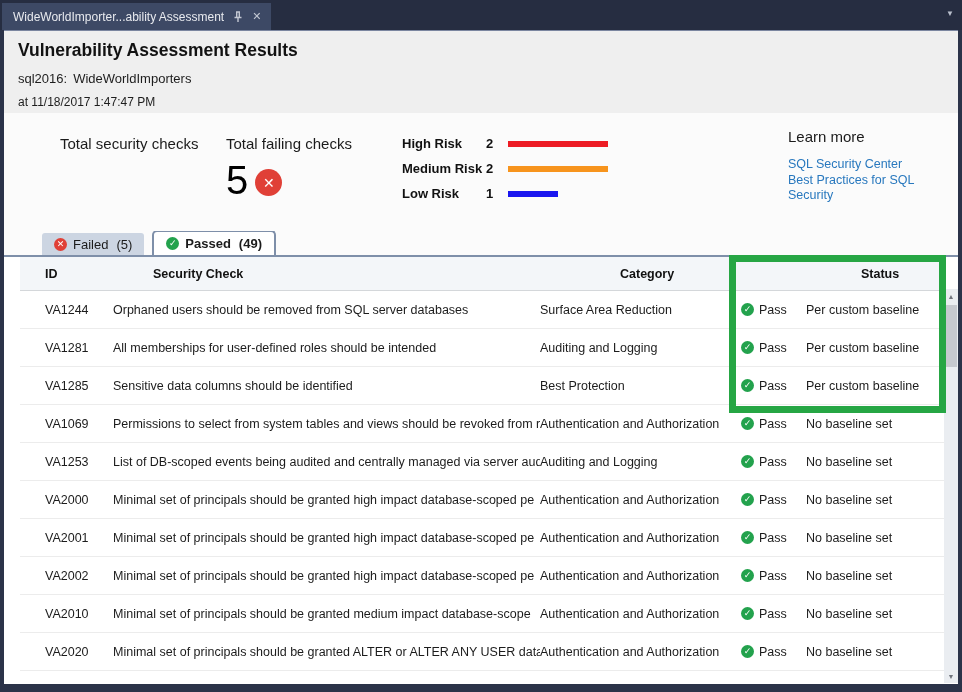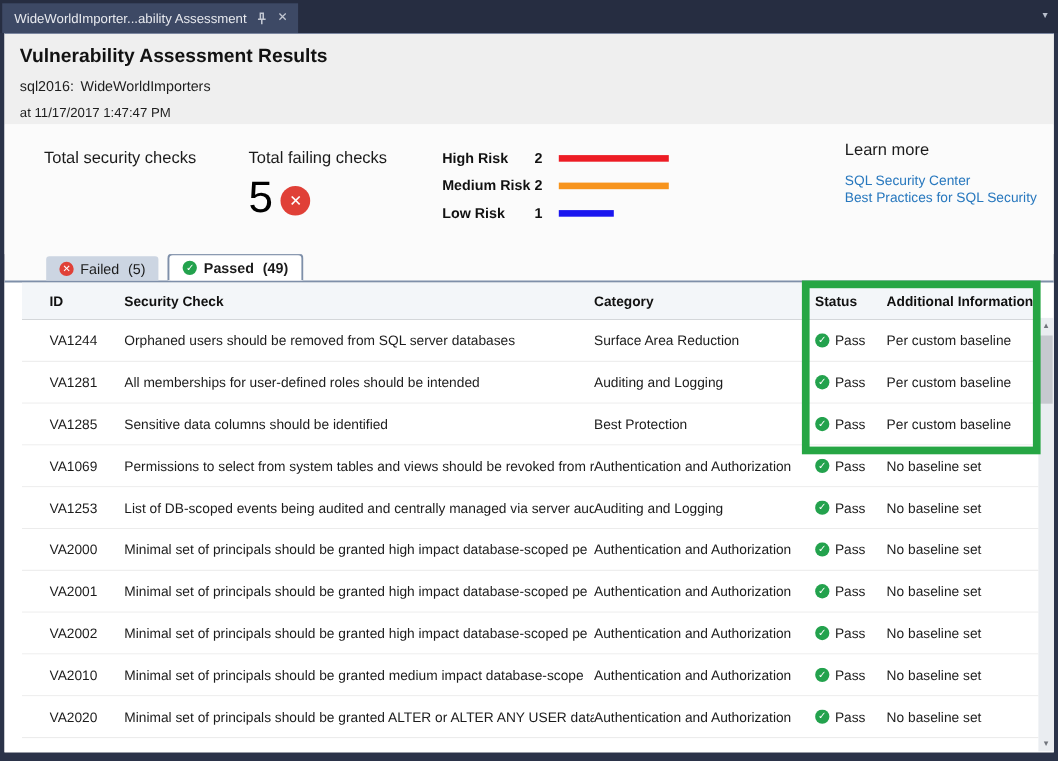--- a/index.html
+++ b/index.html
@@ -25,53 +25,53 @@
   .page-title { font-size:17.5px; font-weight:bold; color:#121212; margin-top:2px; }
   .server-line { margin-top:10px; font-size:13px; color:#1d1d1d; }
   .server-line .db { margin-left:6px; }
   .time-line { margin-top:9px; font-size:12px; color:#1d1d1d; }
 
   
   .summary { height:118px; background:#fbfbfb; position:relative; }
   .sum-label { font-size:15px; color:#1b1b1b; }
   .sum-value-row { display:flex; align-items:center; gap:8px; margin-top:6px; }
   .sum-value { font-size:40px; font-weight:300; color:#000; letter-spacing:-1px; }
-  .block-total { position:absolute; left:36px; top:22px; }
+  .block-total { position:absolute; left:56px; top:22px; }
   .block-failing { position:absolute; left:222px; top:22px; }
   .fail-big { width:27px; height:27px; border-radius:50%; background:#e04037; color:#fff;
               display:flex; align-items:center; justify-content:center; font-size:14px; font-weight:bold; margin-top:4px; }
 
   .legend { position:absolute; left:398px; top:18px; }
   .legend-row { display:flex; align-items:center; height:25px; }
   .legend-label { width:84px; font-size:13px; font-weight:bold; color:#111; }
   .legend-count { width:22px; font-size:13px; font-weight:bold; color:#111; }
   .bar { height:6px; display:inline-block; }
 
-  .learn { position:absolute; left:764px; top:15px; }
+  .learn { position:absolute; left:784px; top:15px; }
   .learn-title { font-size:15px; color:#1b1b1b; }
   .learn a { display:block; font-size:12.5px; color:#2878be; text-decoration:none; line-height:15.5px; }
   .learn a:first-of-type { margin-top:12px; }
 
   
   .tabs-row { height:26px; display:flex; align-items:flex-end; border-bottom:2px solid #7e8fa9; padding-left:38px; }
   .tab { display:flex; align-items:center; gap:6px; padding:0 12px; font-size:13px; color:#1b1b1b; cursor:pointer; }
   .tab-failed { height:22px; background:#ccd5e2; border-radius:3px 3px 0 0; }
   .tab-passed { height:25px; background:#ffffff; border:2px solid #7e8fa9; border-bottom:none;
                 border-radius:5px 5px 0 0; font-weight:bold; margin-left:8px; }
   .mini-circle { width:13px; height:13px; border-radius:50%; color:#fff; font-size:9px; line-height:13px;
                  text-align:center; flex:0 0 13px; }
   .mini-red { background:#e04037; }
   .mini-green { background:#23a24d; }
   .tab-count { margin-left:2px; }
 
   
   .table-section { flex:1; background:#ffffff; position:relative; }
   .table-wrap { margin-left:16px; width:924px; }
   .t-grid { display:grid; grid-template-columns:68px 427px 201px 65px 1fr; padding-left:25px; align-items:center; }
-  .t-header { height:34px; background:#f3f6f9; border-bottom:1px solid #d4d7da; font-size:12.5px; font-weight:bold; color:#111; }
+  .t-header { height:34px; background:#f3f6f9; border-bottom:1px solid #d4d7da; font-size:12.5px; font-weight:bold; color:#111;gap:40px; }
   .t-row { height:38px; border-bottom:1px solid #ececec; font-size:12.5px; color:#1c1c1c; background:#fff; }
   .cell { white-space:nowrap; overflow:hidden; padding-right:10px; }
   .status-cell { display:flex; align-items:center; gap:5px; }
   .pass-ic { width:13px; height:13px; border-radius:50%; background:#23a24d; color:#fff; font-size:9px;
              line-height:13px; text-align:center; flex:0 0 13px; }
 
   
   .scrollbar { position:absolute; right:0; top:32px; width:14px; height:394px; background:#eaedf1; }
   .sb-btn { position:absolute; left:0; width:14px; height:14px; color:#70747c; font-size:7px;
             display:flex; align-items:center; justify-content:center; cursor:pointer; }
@@ -103,21 +103,21 @@
     <span class="strip-dropdown">▼</span>
   </div>
 
   <div class="document">
 
     <div class="doc-header">
       <div class="page-title">Vulnerability Assessment Results</div>
       <div class="server-line">
         <span>sql2016:</span><span class="db">WideWorldImporters</span>
       </div>
-      <div class="time-line">at 11/17/2017 1:47:47 PM</div>
+      <div class="time-line">at 11/18/2017 1:47:47 PM</div>
     </div>
 
     <div class="summary">
 
       <div class="block-total">
         <div class="sum-label">Total security checks</div>
       </div>
 
       <div class="block-failing">
         <div class="sum-label">Total failing checks</div>

